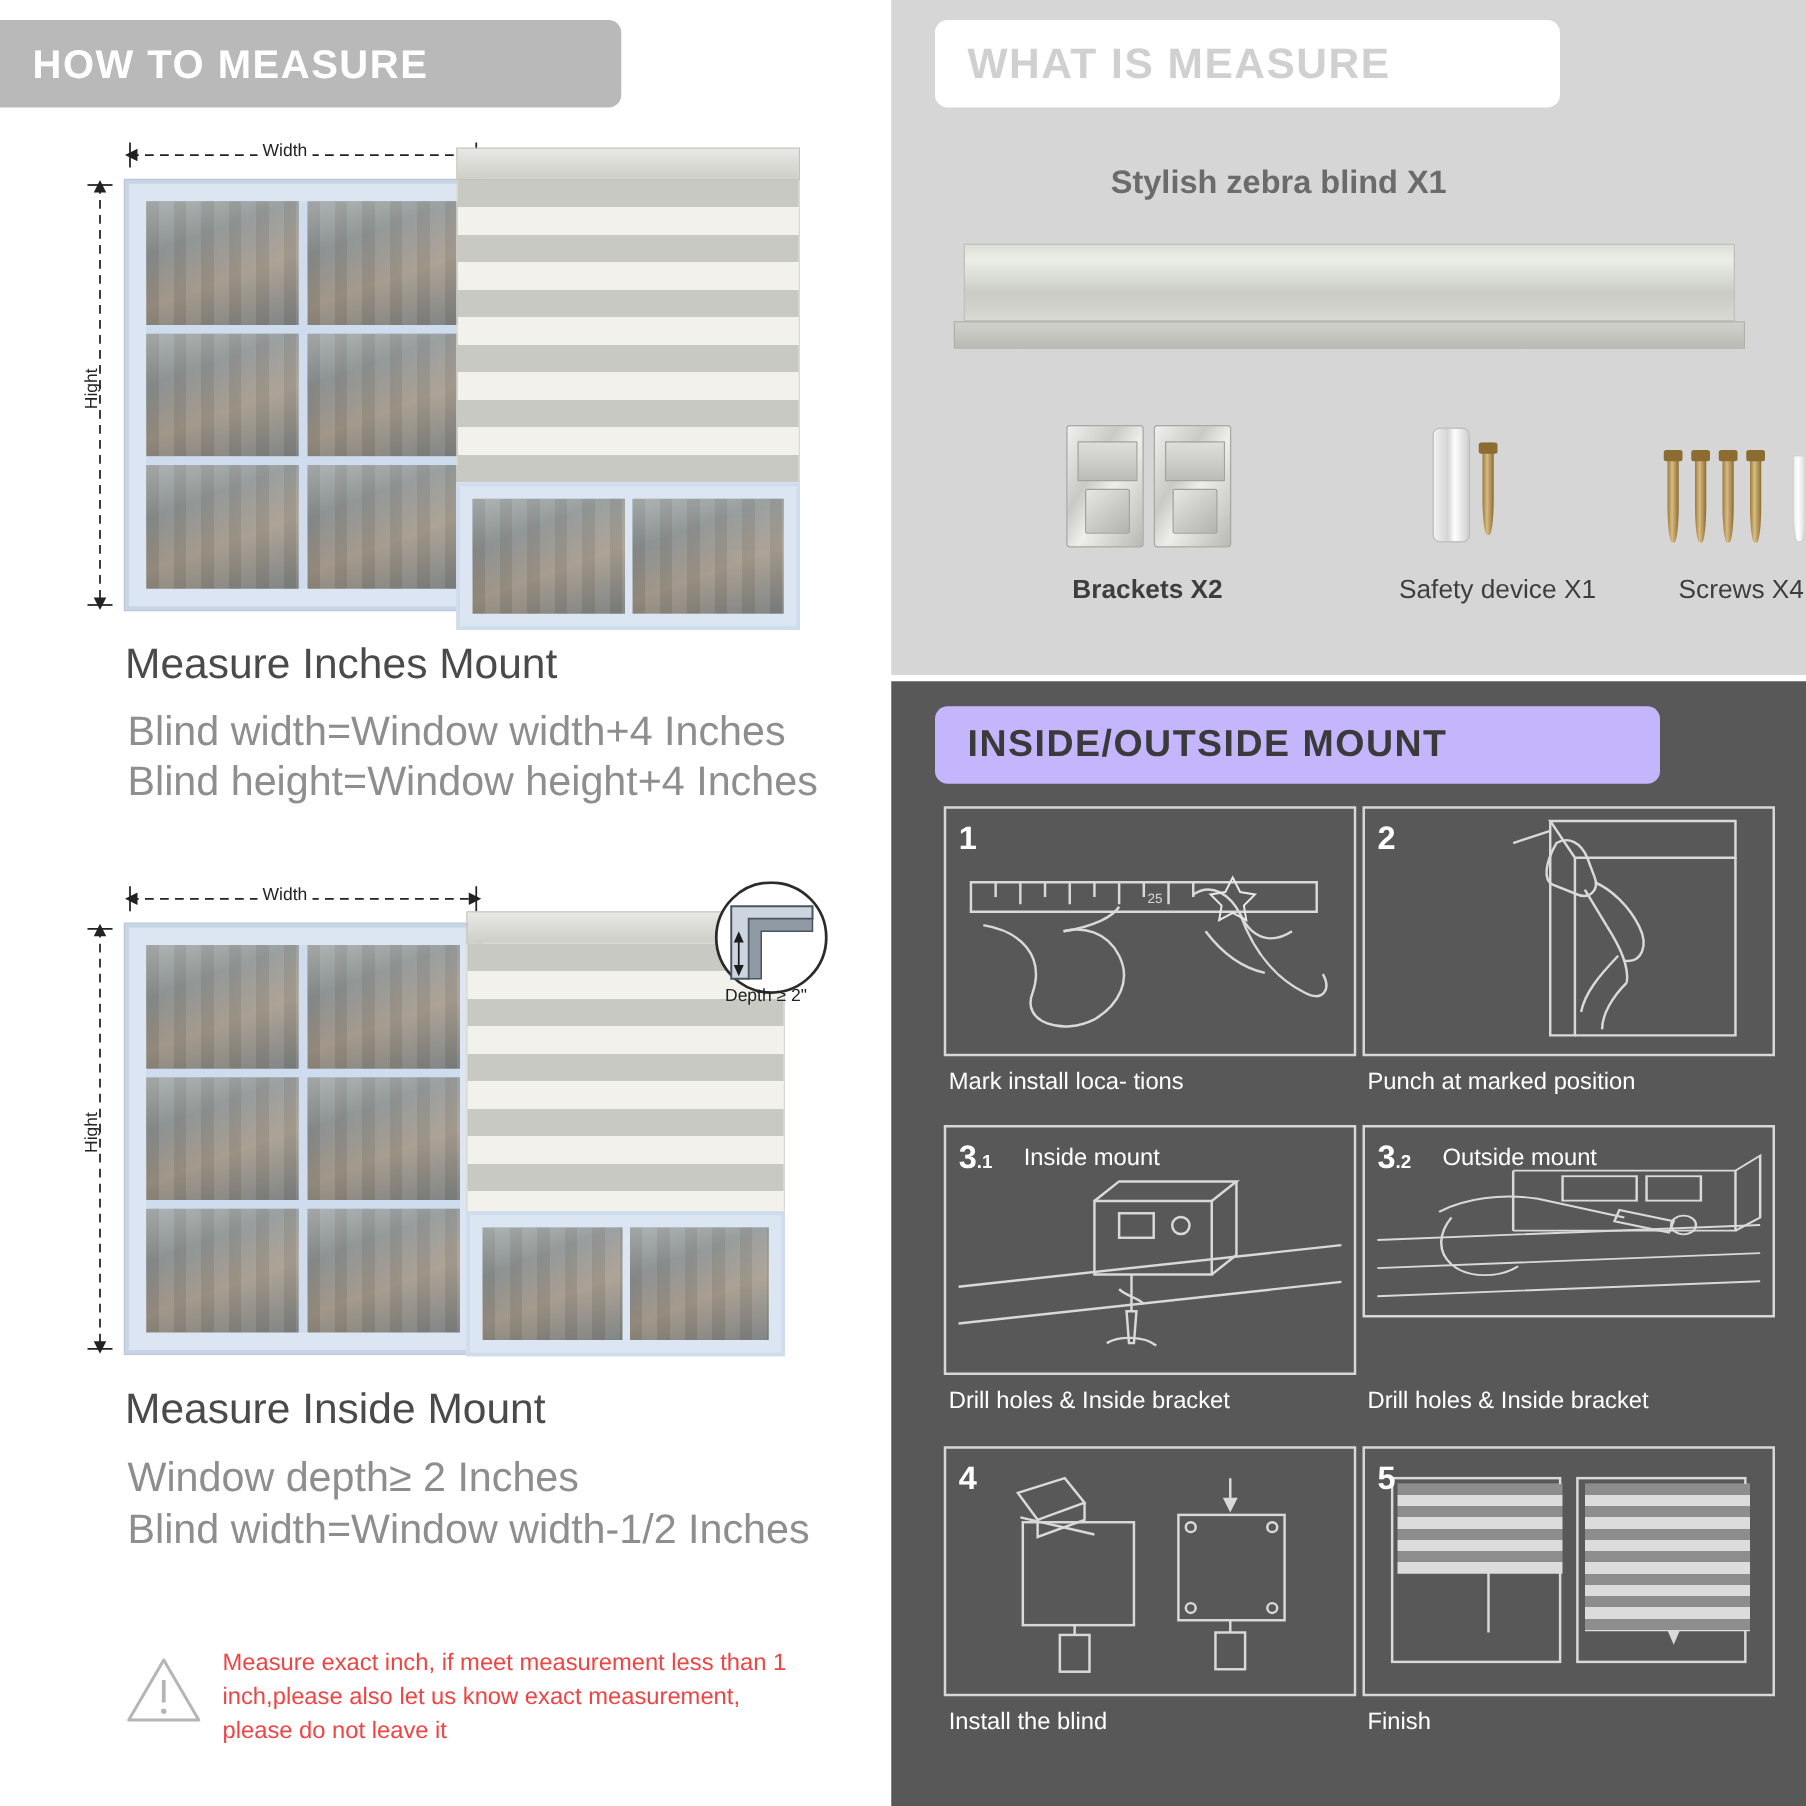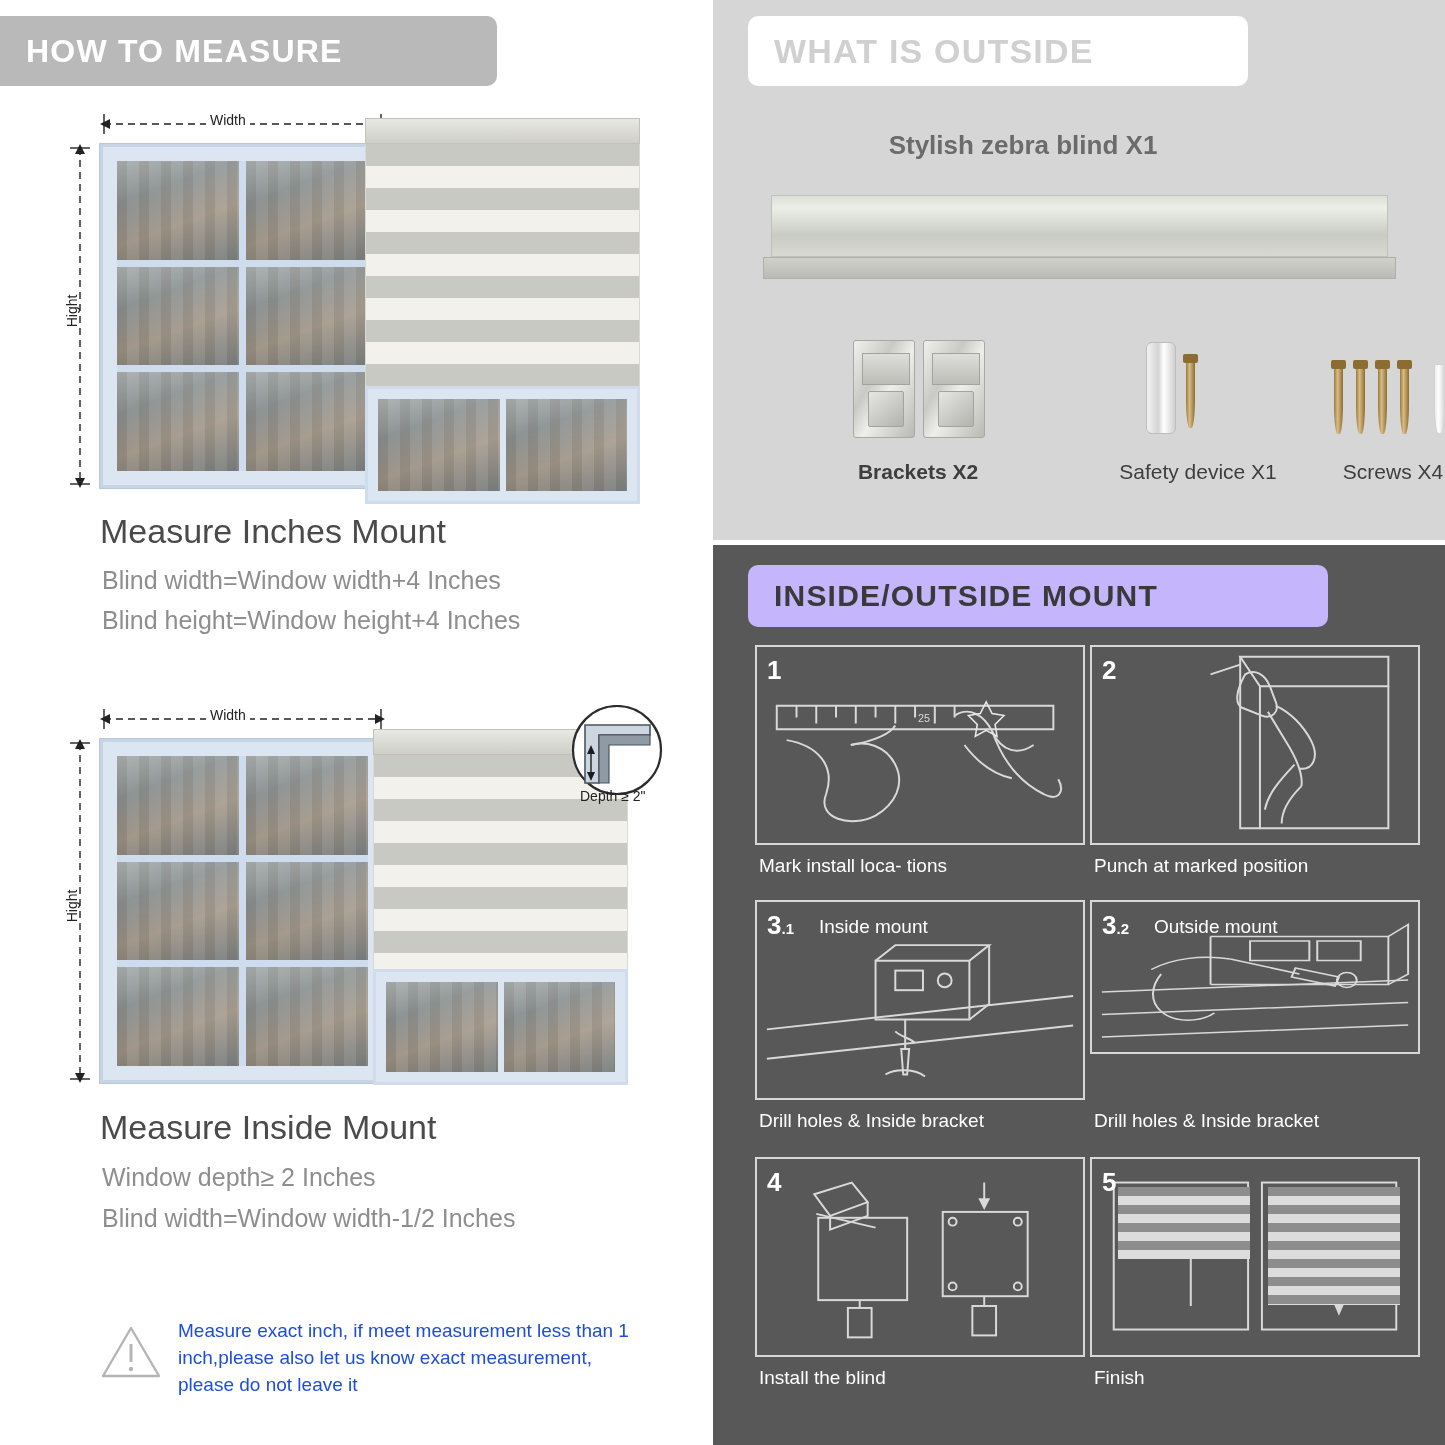--- a/index.html
+++ b/index.html
@@ -74,27 +74,27 @@
        #f2f1ec 22px 44px);
     border-left:1px solid #d9d9d2; border-right:1px solid #d9d9d2;
   }
   .blind-window {
     position:absolute; left:0; width:100%;
     background:#dce6f2; border:3px solid #cfdced;
   }
   .bw-grid { position:absolute; inset:10px; display:grid; gap:6px; }
 
   .h-title { position:absolute; font-size:34px; color:#4a4a4a; font-weight:400; }
-  .h-line  { position:absolute; font-size:25px; color:#8e8e8e; }
+  .h-line  { position:absolute; font-size:33px; color:#8e8e8e; }
 
   .note-box { position:absolute; left:100px; top:1318px; width:540px; height:100px; }
   .warn-tri {
     position:absolute; left:0; top:6px; width:62px; height:56px;
   }
-  .note-text { position:absolute; left:78px; top:0; width:455px; font-size:19px; color:#1d4ed8; line-height:1.42; }
+  .note-text { position:absolute; left:78px; top:0; width:455px; font-size:19px; color:#ef4444; line-height:1.42; }
 
   
   .right-col { position:absolute; left:713px; top:0; width:732px; height:1445px; }
 
   .included-panel { position:absolute; left:0; top:0; width:732px; height:540px; background:#d6d6d6; }
   .hdr-included {
     left:35px; top:16px; width:500px; height:70px;
     background:#ffffff; color:#d0d0d0; font-size:34px; border-radius:10px;
   }
   .inc-title { position:absolute; left:0; top:130px; width:620px; text-align:center; font-size:26px; font-weight:bold; color:#6b6b6b; }
@@ -295,21 +295,21 @@
         <line x1="31" y1="20" x2="31" y2="38" stroke="#b5b5b5" stroke-width="3"></line>
         <circle cx="31" cy="45" r="2.2" fill="#b5b5b5"></circle>
       </svg>
       <div class="note-text">Measure exact inch, if meet measurement less than 1 inch,please also let us know exact measurement, please do not leave it</div>
     </div>
   </div>
 
   <div class="right-col">
 
     <div class="included-panel">
-      <div class="hdr-tab hdr-included">WHAT IS OUTSIDE</div>
+      <div class="hdr-tab hdr-included">WHAT IS MEASURE</div>
       <div class="inc-title">Stylish zebra blind X1</div>
 
       <div class="blind-product">
         <div class="bp-top"></div>
         <div class="bp-bottom"></div>
       </div>
 
       <div class="part" style="left:60px; top:130px; width:290px; height:300px;">
         <div class="bracket" style="left:80px; top:210px;"></div>
         <div class="bracket" style="left:150px; top:210px;"></div>

